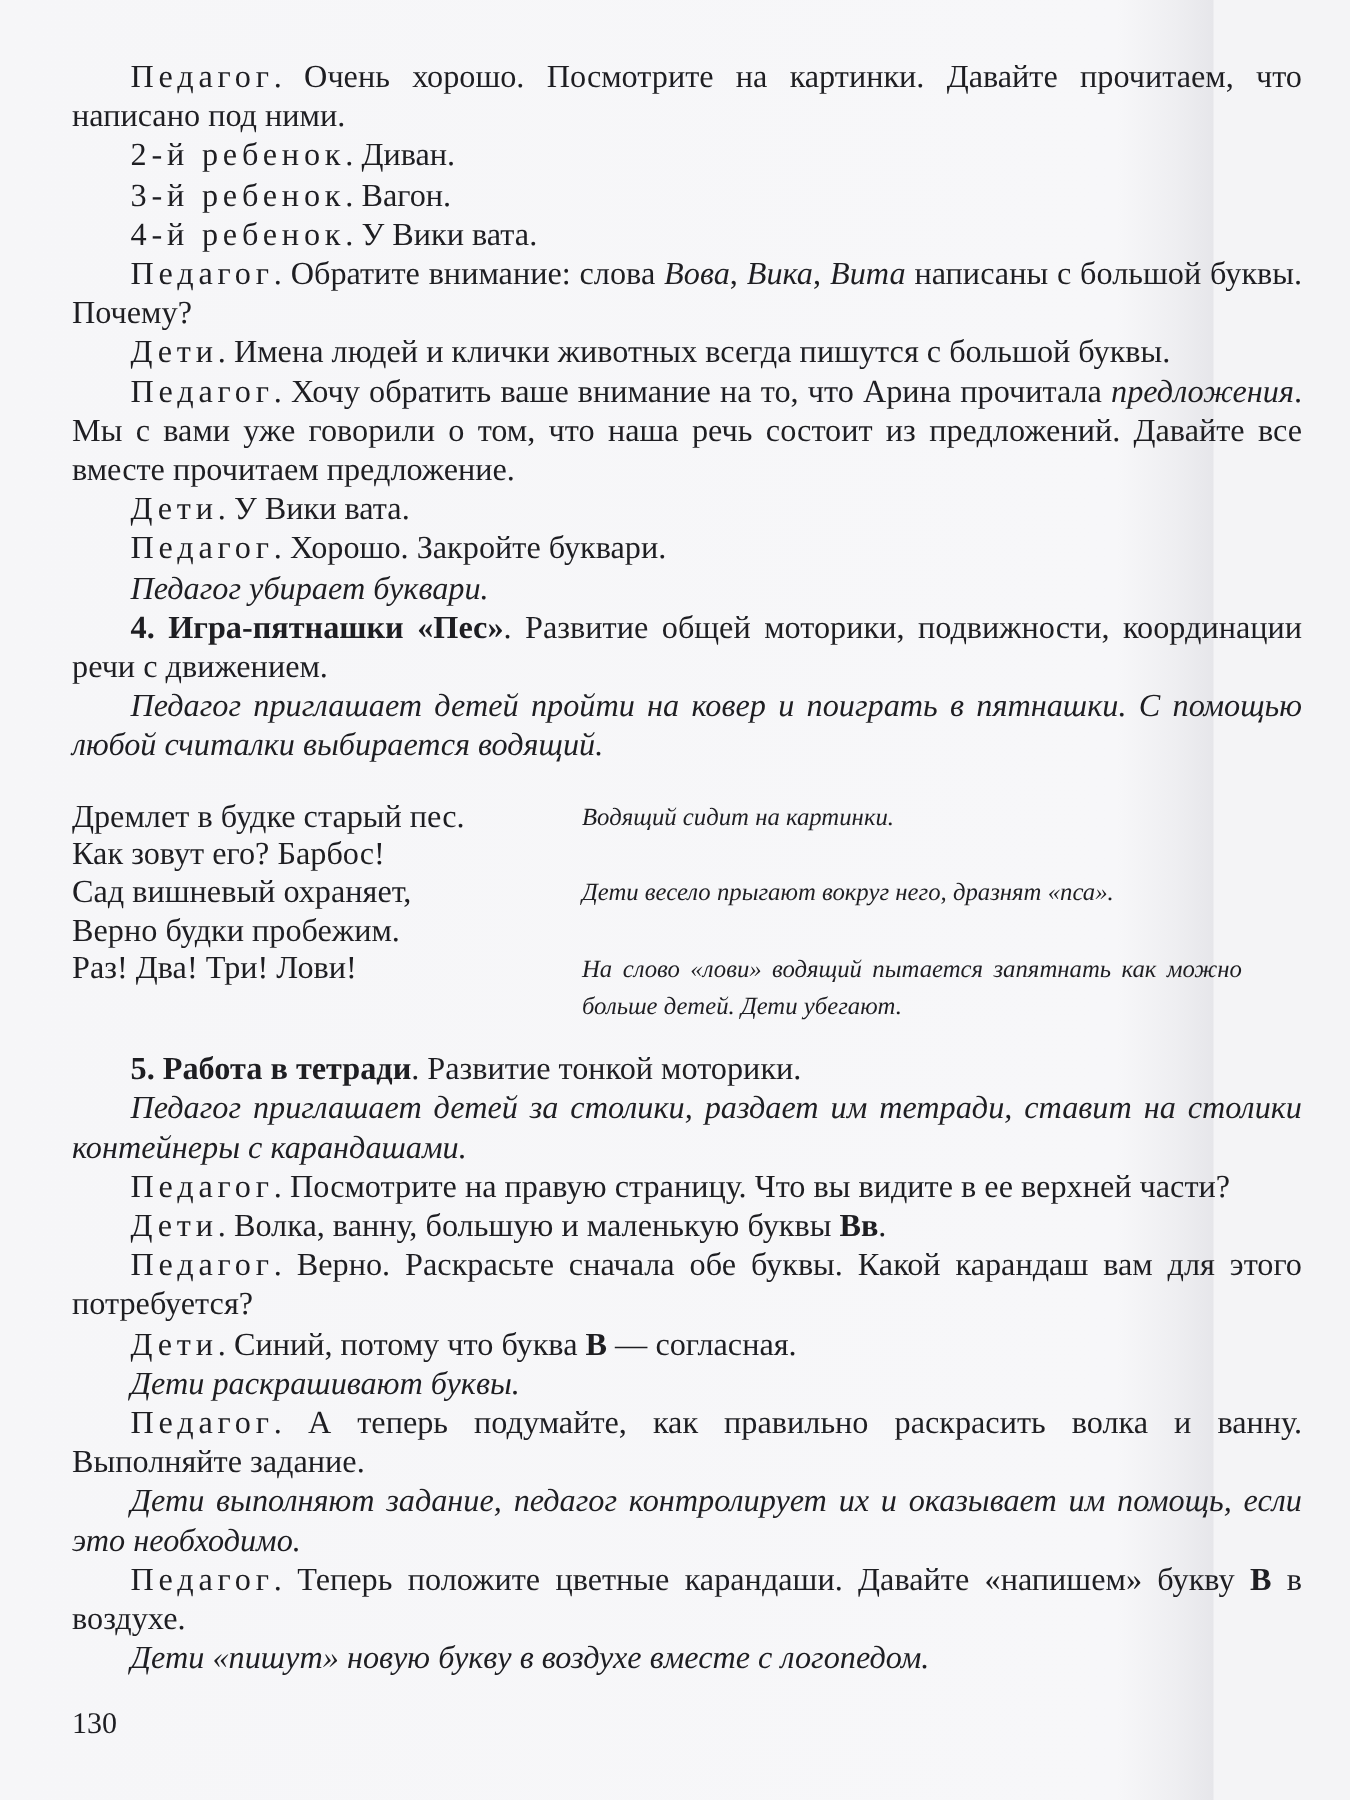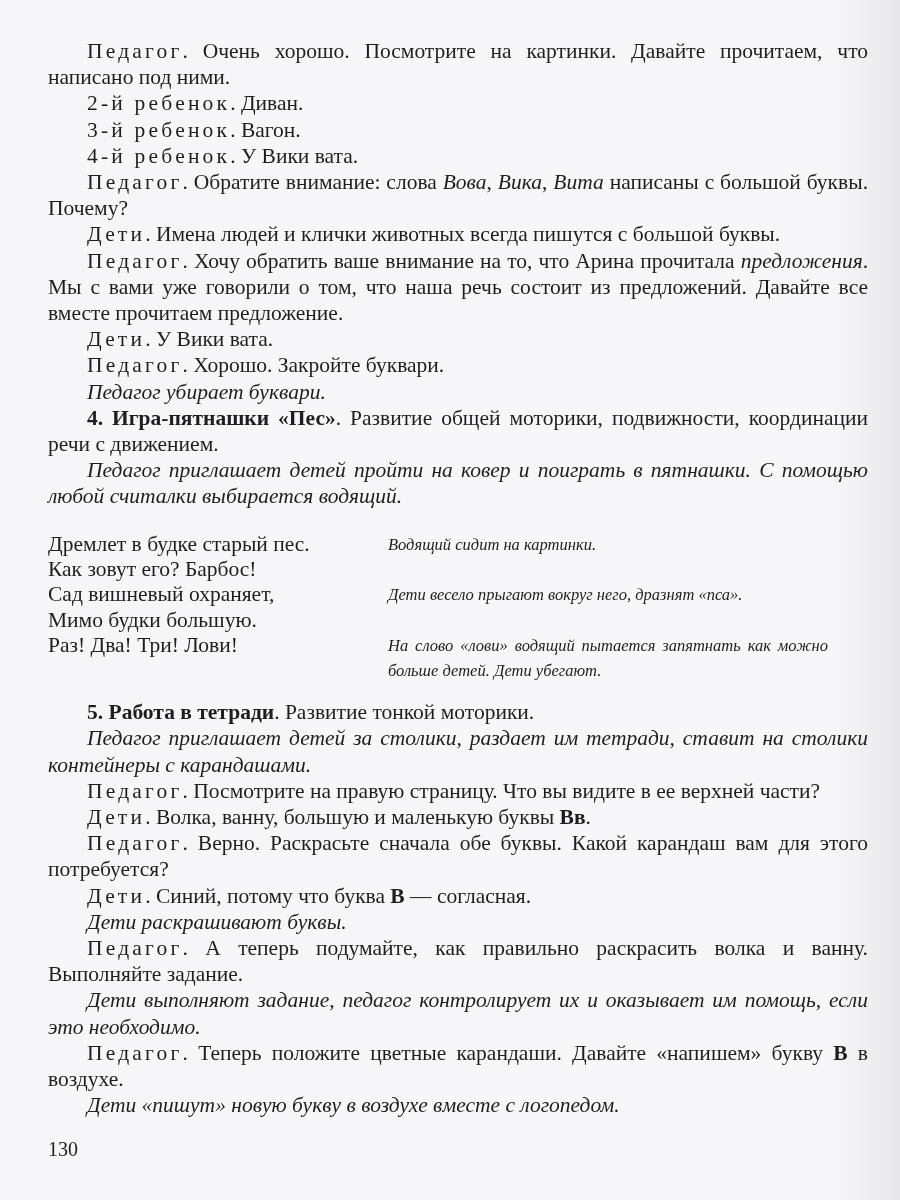--- a/index.html
+++ b/index.html
@@ -3,21 +3,21 @@
 <meta charset="utf-8">
 <style>
   html, body { margin: 0; padding: 0; }
   body {
     width: 900px; height: 1200px; overflow: hidden;
     background: #f4f4f6;
     font-family: "Liberation Serif", "DejaVu Serif", serif;
     color: #1e1e22;
   }
   .page {
-    position: relative; width: 900px; height: 1200px;
+    position: relative; width: 809px; height: 1200px;
     background: linear-gradient(to right, #f6f6f8 0%, #f7f7f9 92%, #eeeef1 97%, #e6e6ea 100%);
   }
   .text {
     position: absolute; left: 48px; top: 38px; width: 820px;
     font-size: 21.5px; line-height: 26.2px;
   }
   .p { text-indent: 39px; text-align: justify; margin: 0; }
   .sp { letter-spacing: 3.2px; }
   .it { font-style: italic; }
   .b { font-weight: bold; }
@@ -57,21 +57,21 @@
 
     <div class="poem">
       <div class="line">Дремлет в будке старый пес.</div>
       <div class="note">Водящий сидит на картинки.</div>
       <div class="line">Как зовут его? Барбос!</div>
       <div class="note"></div>
       <div class="line">Сад вишневый охраняет,</div>
       <div class="note">Дети весело прыгают вокруг него, дразнят «пса».</div>
       <div class="note"></div>
       <div class="note"></div>
-      <div class="line">Мимо будки большую.</div>
+      <div class="line">Верно будки пробежим.</div>
       <div class="note"></div>
       <div class="line">Раз! Два! Три! Лови!</div>
       <div class="note">На слово «лови» водящий пытается запятнать как можно больше детей. Дети убегают.</div>
     </div>
 
     <p class="p"><span class="b">5. Работа в тетради</span><span>. Развитие тонкой моторики.</span></p>
     <p class="p it">Педагог приглашает детей за столики, раздает им тетради, ставит на столики контейнеры с карандашами.</p>
     <p class="p"><span class="sp">Педагог</span><span>. Посмотрите на правую страницу. Что вы видите в ее верхней части?</span></p>
     <p class="p"><span class="sp">Дети</span><span>. Волка, ванну, большую и маленькую буквы </span><span class="b">Вв</span><span>.</span></p>
     <p class="p"><span class="sp">Педагог</span><span>. Верно. Раскрасьте сначала обе буквы. Какой карандаш вам для этого потребуется?</span></p>

